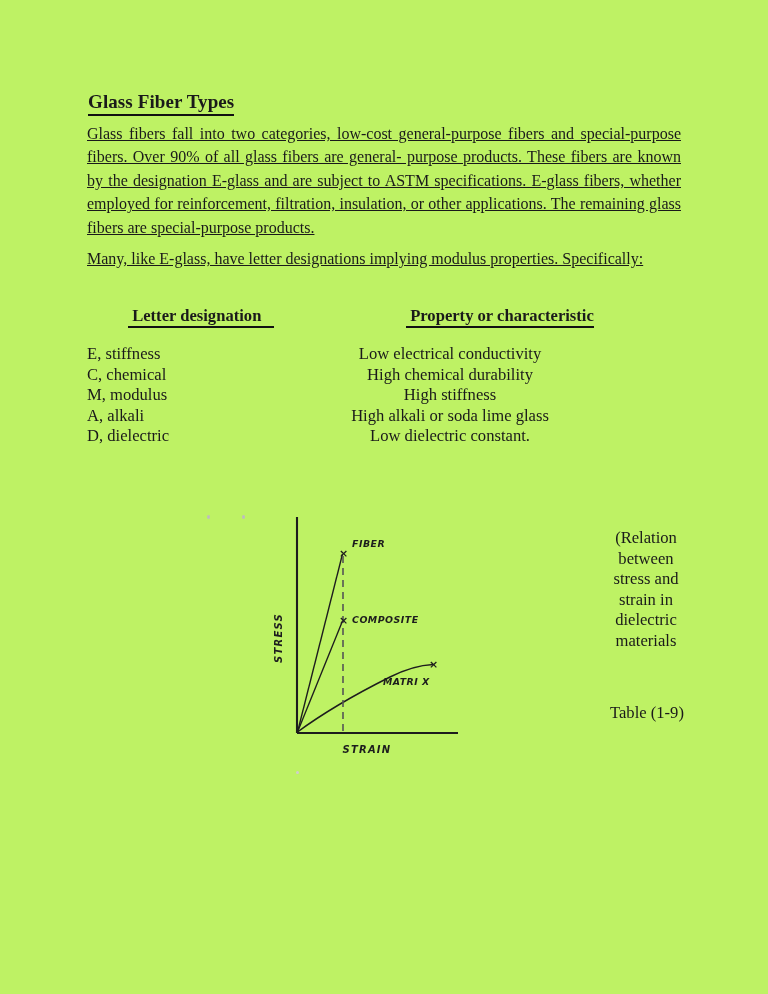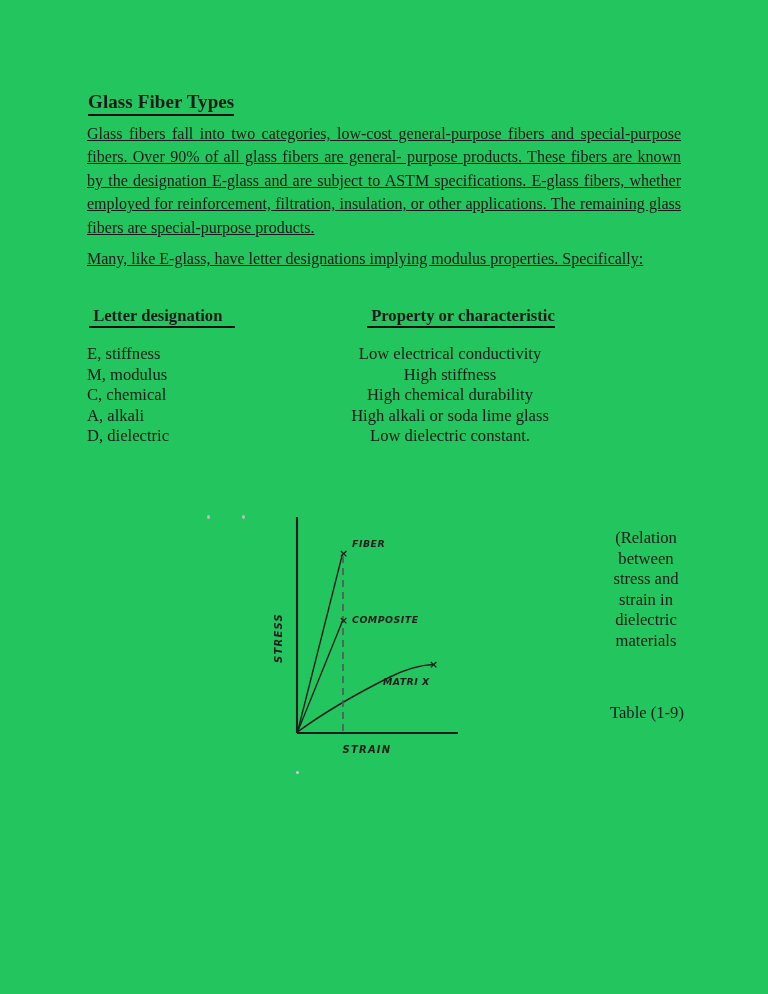--- a/index.html
+++ b/index.html
@@ -14,21 +14,21 @@
     font-family: "Liberation Serif", "DejaVu Serif", serif;
     color: #1a1a1a;
     overflow: hidden;
   }
 
   .page {
     position: absolute;
     left: 0; top: 0;
     width: 768px;
     height: 994px;
-    background: #22c55e;
+    background: #bef264;
   }
 
   
   .doc-heading {
     position: absolute;
     left: 88px;
     top: 92px;
     font-size: 19px;
     font-weight: bold;
     letter-spacing: 0.1px;
@@ -56,20 +56,21 @@
   
   .table-block {
     position: absolute;
     left: 87px;
     top: 306px;
     width: 594px;
   }
   .tbl-head-row {
     position: relative;
     height: 30px;
+    margin-left: 39px;
   }
   .th {
     position: absolute;
     font-size: 16.6px;
     font-weight: bold;
     border-bottom: 2px solid #111;
     padding-bottom: 0px;
     white-space: pre;
     line-height: 20px;
   }
@@ -188,27 +189,27 @@
 
     <div class="tbl-body">
 
       <div class="row">
         <span class="cell-left">E, stiffness</span>
         <span class="cell-right">Low electrical conductivity</span>
       </div>
 
 
       <div class="row">
+        <span class="cell-left">C, chemical</span>
+        <span class="cell-right">High chemical durability</span>
+      </div>
+
+      <div class="row">
         <span class="cell-left">M, modulus</span>
         <span class="cell-right">High stiffness</span>
-      </div>
-
-      <div class="row">
-        <span class="cell-left">C, chemical</span>
-        <span class="cell-right">High chemical durability</span>
       </div>
 
       <div class="row">
         <span class="cell-left">A, alkali</span>
         <span class="cell-right">High alkali or soda lime glass</span>
       </div>
 
       <div class="row">
         <span class="cell-left">D, dielectric</span>
         <span class="cell-right">Low dielectric constant.</span>

